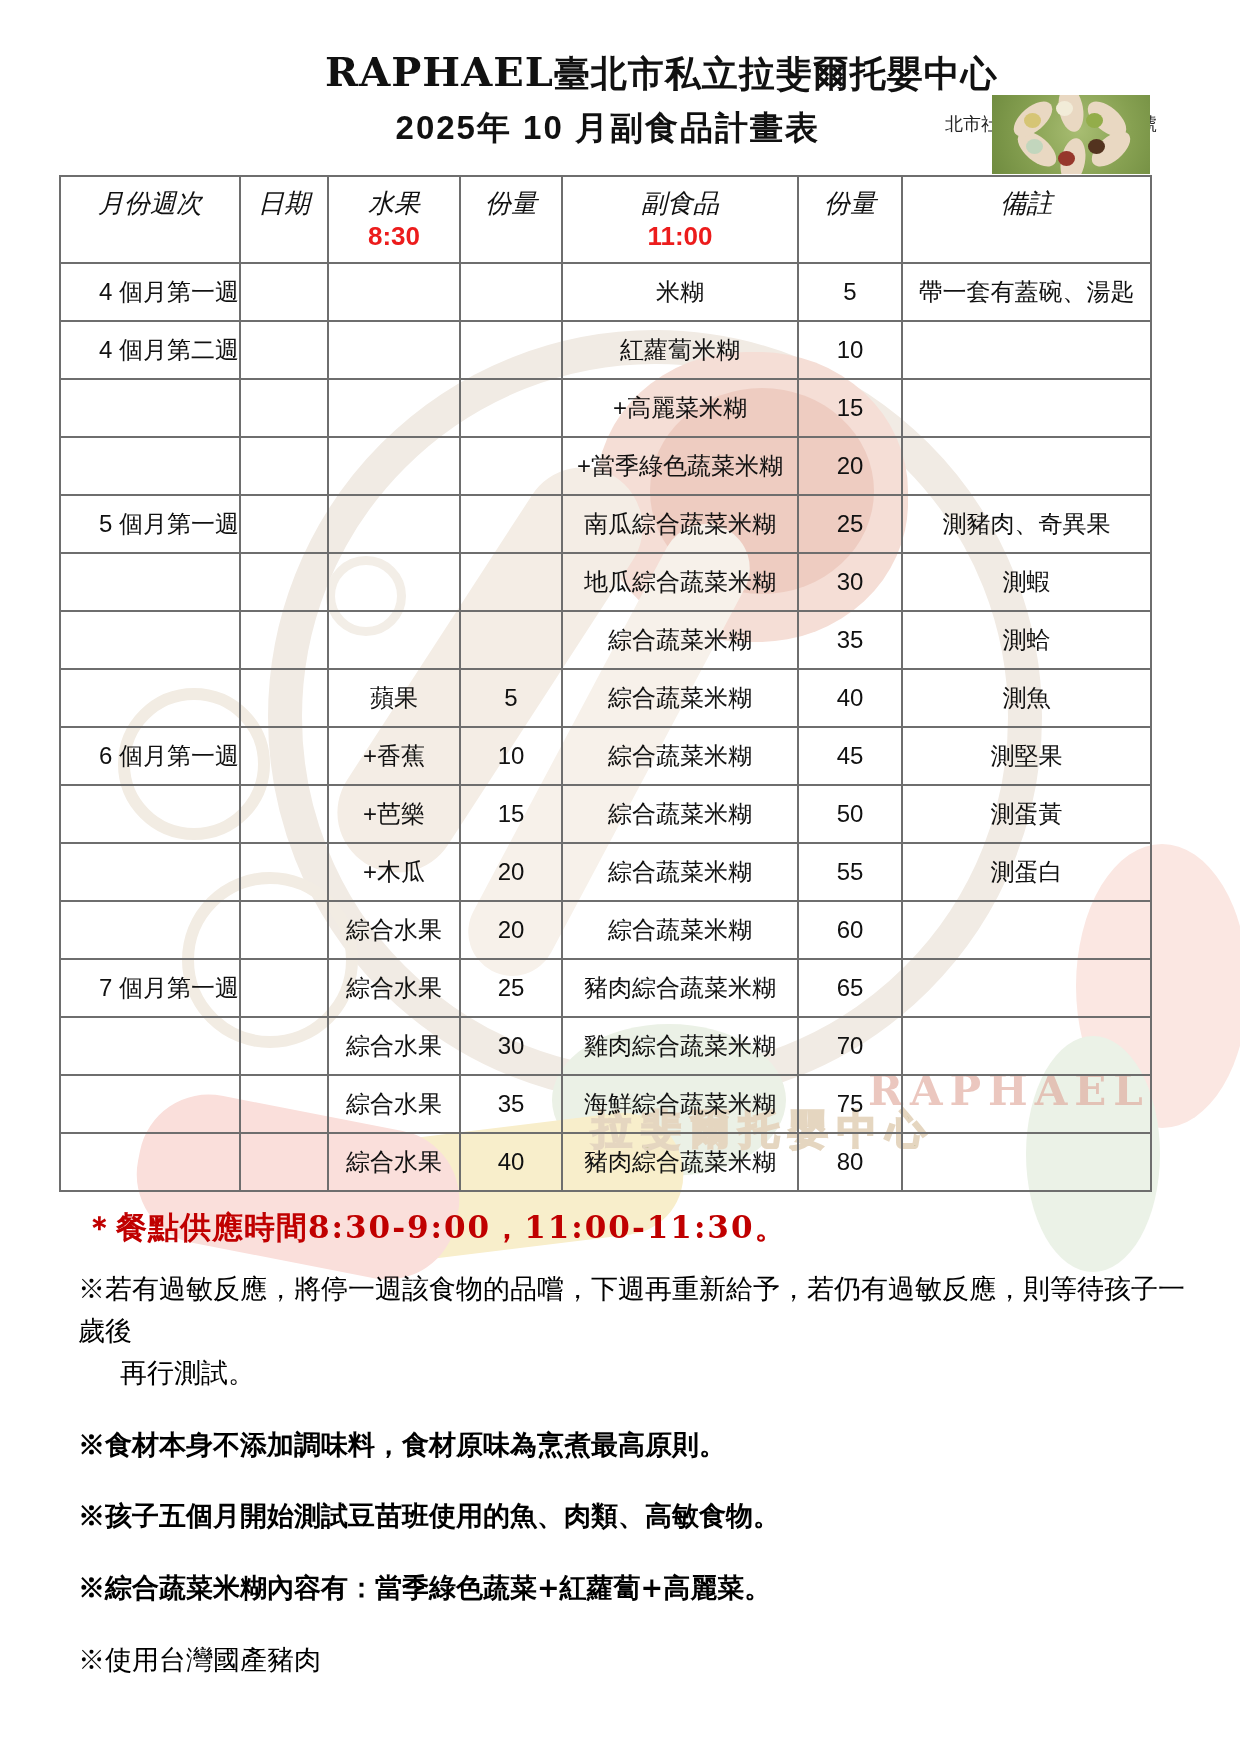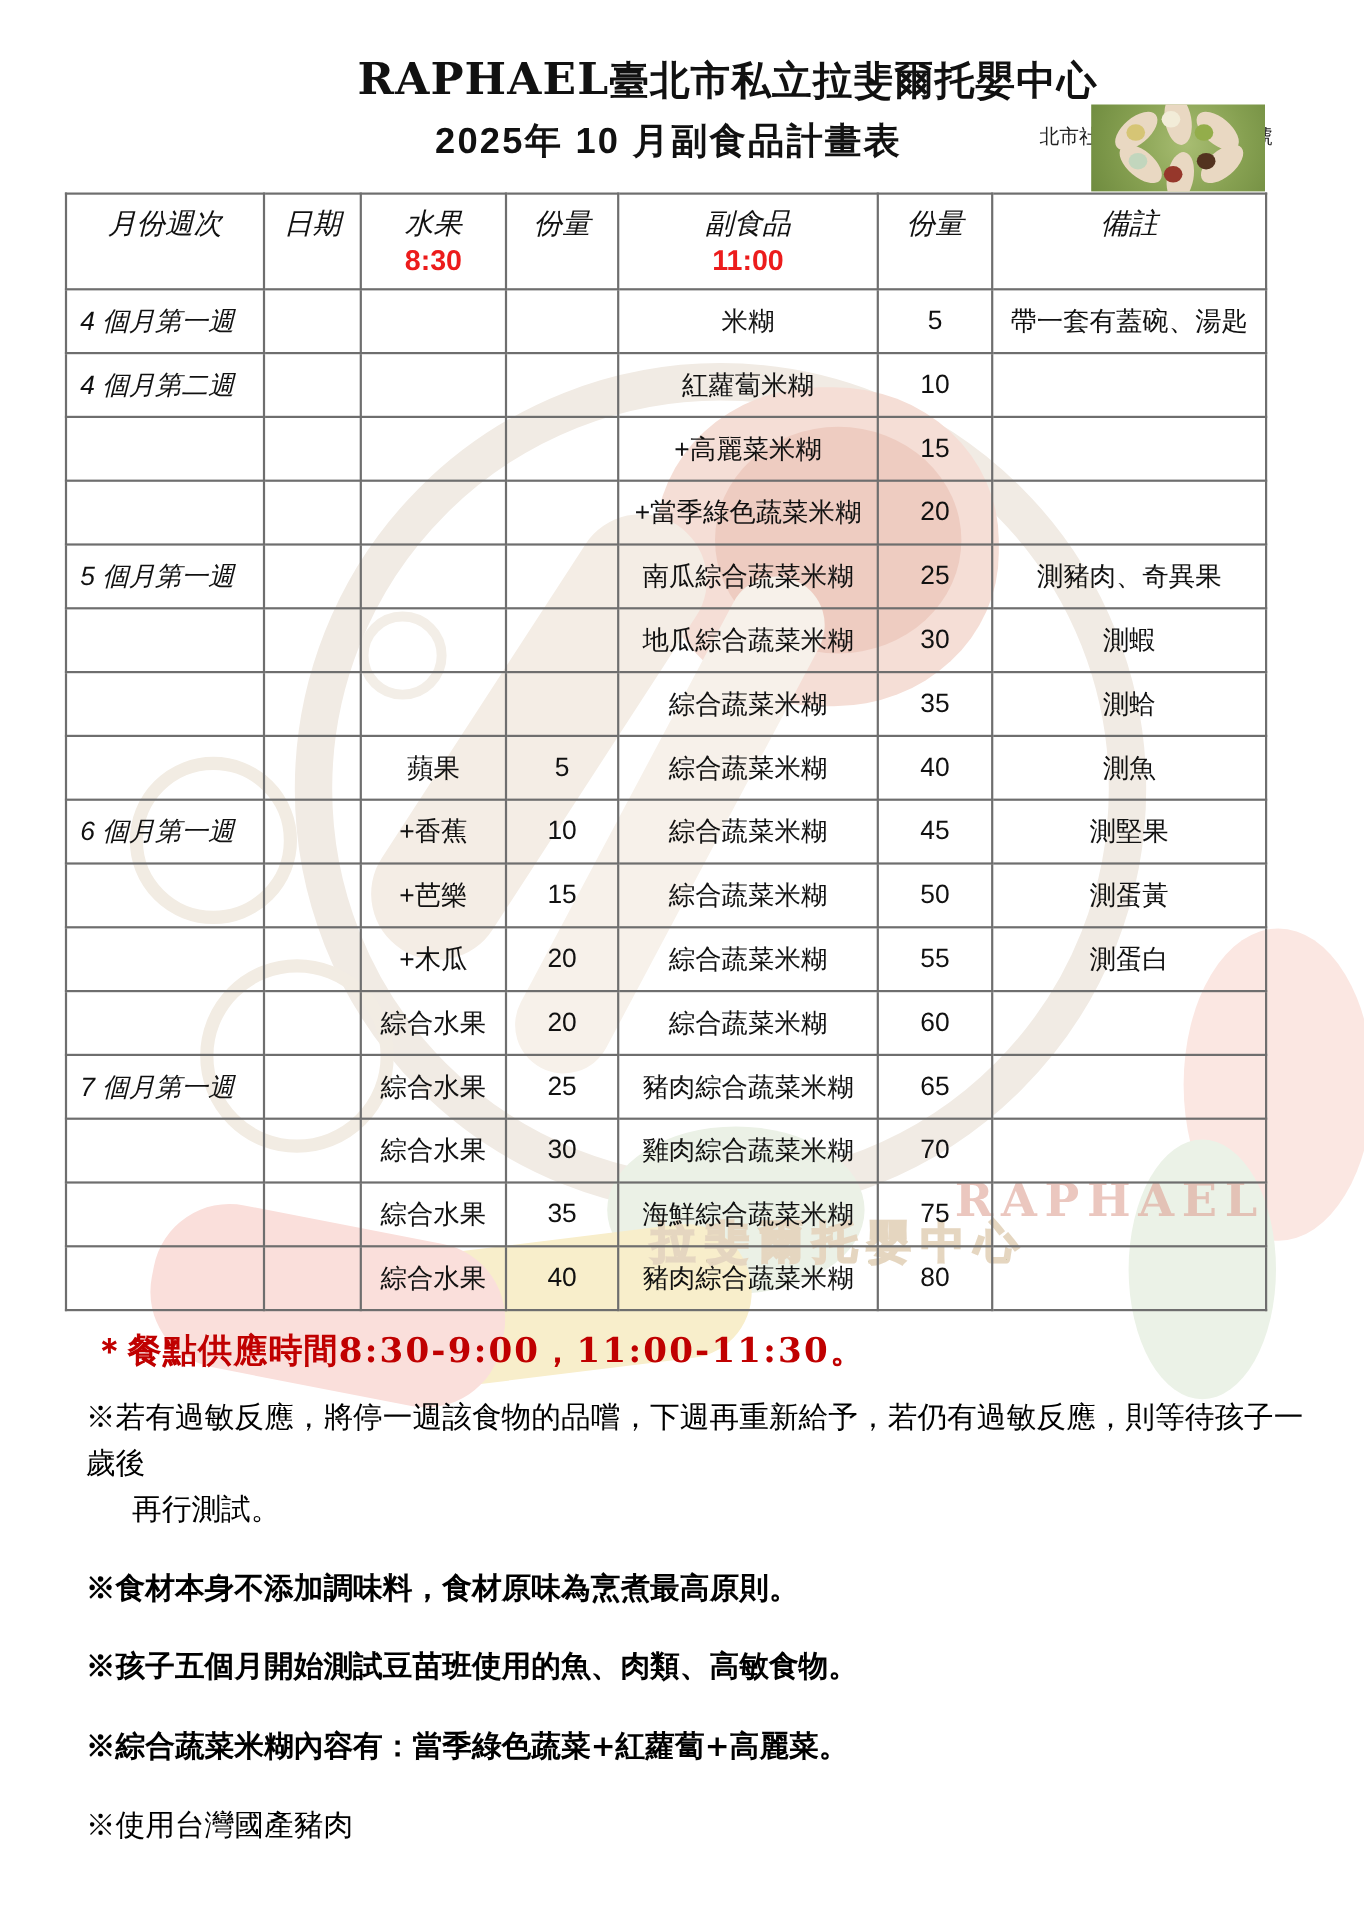--- a/index.html
+++ b/index.html
@@ -41,21 +41,21 @@
   .photo .seed{position:absolute;width:17px;height:15px;border-radius:50%;}
   
   table.menu{position:absolute;left:59px;top:175px;z-index:1;border-collapse:collapse;table-layout:fixed;
     width:1091px;background:transparent;}
   .menu th,.menu td{border:2px solid #6e6e6e;border-top-width:2.5px;border-bottom-width:2.5px;
     padding:0;text-align:center;vertical-align:middle;font-weight:normal;background:transparent;
     white-space:nowrap;overflow:visible;}
   .menu thead th{height:85px;font-size:26px;color:#111;}
   .menu tbody tr{height:58px;}
   .menu tbody td{font-size:24px;}
-  .menu td.c-week{text-align:left;padding-left:12px;font-style:italic;}
+  .menu td.c-week{text-align:right;padding-left:12px;}
   .hlabel{line-height:1.35;font-style:italic;}
   .htime{line-height:1.2;font-size:26px;font-weight:bold;color:#ec1c1c;min-height:31px;}
   
   .mealtime{position:absolute;left:84px;top:1183px;z-index:2;white-space:nowrap;
     color:#c00000;font-size:31px;font-weight:bold;letter-spacing:1px;margin-top:24px;}
   .mealtime .mt-num{font-family:"DejaVu Serif","Liberation Serif",serif;font-weight:800;letter-spacing:2px;}
   .fnotes{position:absolute;left:78px;top:1268px;z-index:2;width:1110px;
     font-family:"DejaVu Serif","Liberation Serif",serif;font-size:27px;color:#000;}
   .fn{margin-bottom:26px;line-height:1.55;}
   .fn .l2{padding-left:42px;}

